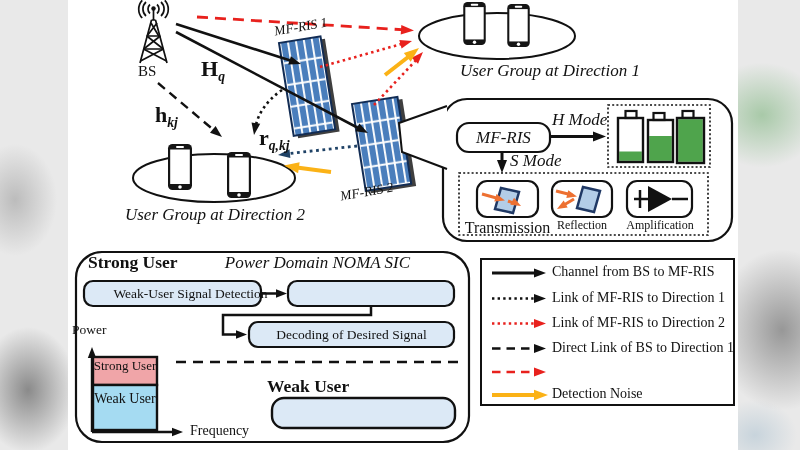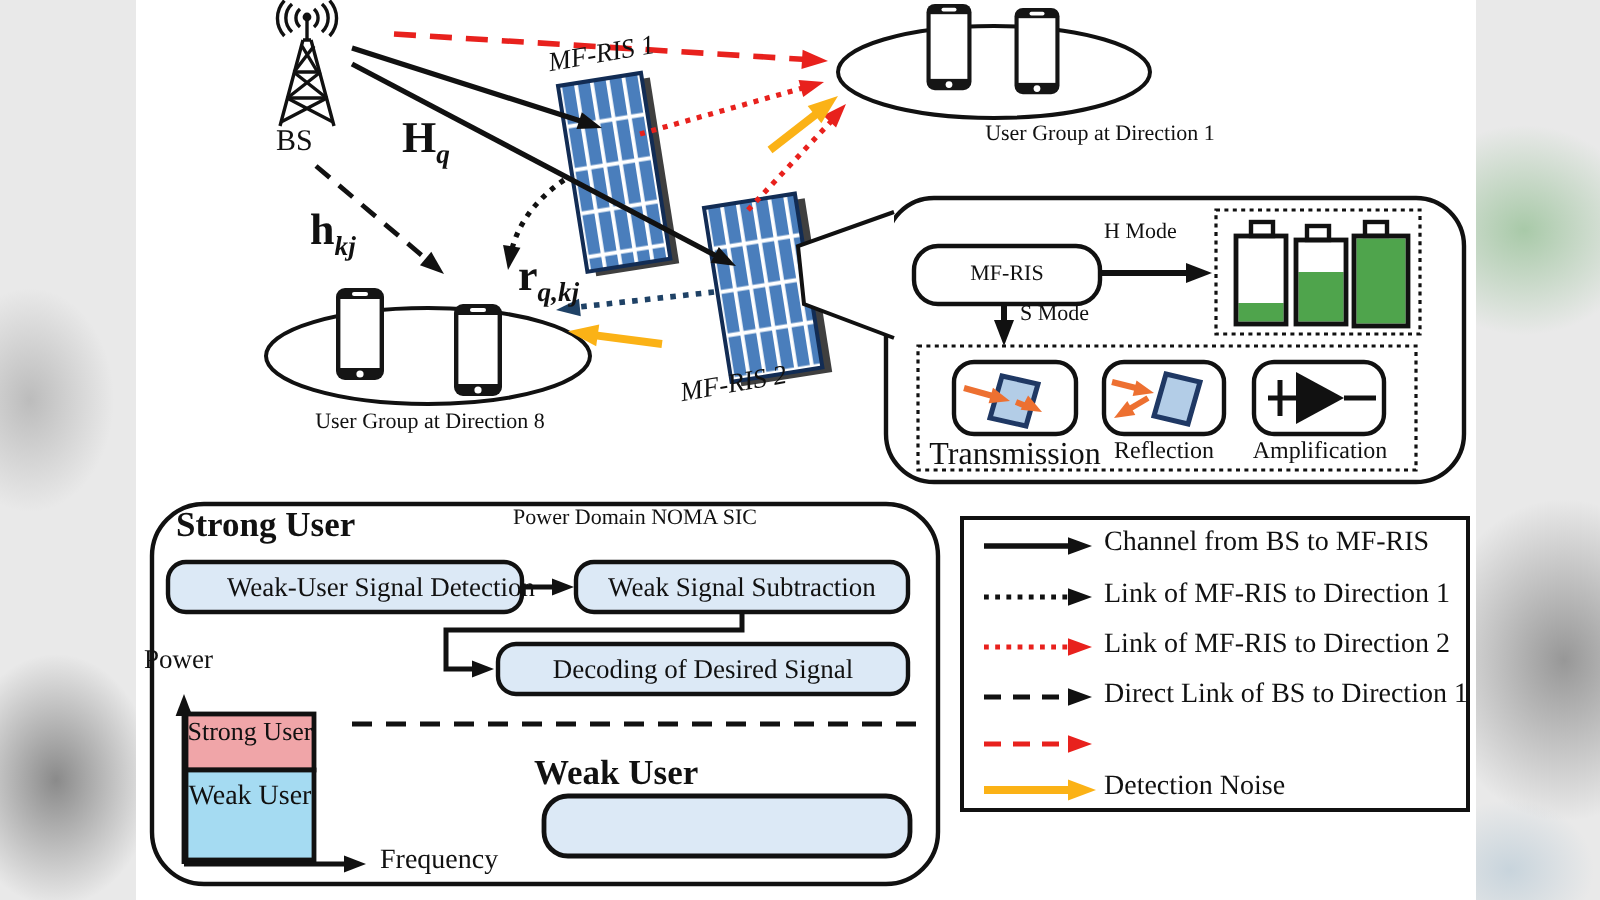--- a/index.html
+++ b/index.html
@@ -12,21 +12,21 @@
       radial-gradient(95px 115px at 782px 330px, rgba(70,70,70,.5), rgba(70,70,70,0) 70%),
       radial-gradient(60px 50px at 755px 435px, rgba(150,180,200,.4), rgba(150,180,200,0) 70%),
       #e9e9e9;}
   #stage{position:absolute;left:68px;top:0;width:670px;height:450px;background:#fff;}
   svg.layer{position:absolute;left:0;top:0;}
   .lbl{position:absolute;line-height:1.08;white-space:nowrap;}
   .ctr{text-align:center;white-space:normal;}
   .mth{font-weight:bold;font-size:22px;}
   .mth sub{font-style:italic;font-size:0.62em;}
   .ris-name{font-style:italic;font-size:13.5px;transform:rotate(-10deg);}
-  .big{font-size:11px;}
+  .big{font-size:17px;font-style:italic;}
   .bold{font-weight:bold;font-size:17.5px;}
   .boxtxt{font-size:13.5px;text-align:center;}
   .lg-label{position:absolute;left:552px;font-size:14px;white-space:nowrap;}
 </style>
 </head>
 <body>
 
 <div id="app">
   <div id="stage"></div>
 
@@ -234,33 +234,32 @@
     </g>
   </svg>
 
   <div class="lbl" style="left:138px;top:63px;font-size:15px;">BS</div>
   <div class="lbl mth" style="left:201px;top:57px;"><b>H</b><sub>q</sub></div>
   <div class="lbl mth" style="left:155px;top:103px;"><b>h</b><sub>kj</sub></div>
   <div class="lbl mth" style="left:259px;top:126px;"><b>r</b><sub>q,kj</sub></div>
   <div class="lbl ris-name" style="left:274px;top:20px;">MF-RIS 1</div>
   <div class="lbl ris-name" style="left:340px;top:185px;">MF-RIS 2</div>
   <div class="lbl ctr big" style="left:440px;top:62px;width:220px;">User Group at Direction 1</div>
-  <div class="lbl ctr big" style="left:115px;top:206px;width:200px;">User Group at Direction 8</div>
+  <div class="lbl ctr big" style="left:115px;top:206px;width:200px;">User Group at Direction 2</div>
 
   <div class="lbl ctr big" style="left:457px;top:123px;width:93px;line-height:29px;">MF-RIS</div>
   <div class="lbl big" style="left:552px;top:111px;">H Mode</div>
   <div class="lbl big" style="left:510px;top:152px;">S Mode</div>
   <div class="lbl ctr" style="left:460px;top:219px;width:95px;font-size:16px;">Transmission</div>
   <div class="lbl ctr" style="left:552px;top:219px;width:60px;font-size:12px;">Reflection</div>
   <div class="lbl ctr" style="left:622px;top:219px;width:76px;font-size:12px;">Amplification</div>
 
   <div class="lbl bold" style="left:88px;top:253px;">Strong User</div>
   <div class="lbl ctr big" style="left:210px;top:254px;width:215px;">Power Domain NOMA SIC</div>
   <div class="lbl ctr boxtxt" style="left:84px;top:281px;width:213px;line-height:25px;">Weak-User Signal Detection</div>
-  <div class="lbl ctr boxtxt" style="left:288px;top:281px;width:166px;line-height:25px;">Weak Signal Subtraction</div>
   <div class="lbl ctr boxtxt" style="left:249px;top:322px;width:205px;line-height:25px;">Decoding of Desired Signal</div>
   <div class="lbl" style="left:72px;top:323px;font-size:13.5px;">Power</div>
   <div class="lbl" style="left:190px;top:423px;font-size:14px;">Frequency</div>
   <div class="lbl ctr" style="left:93px;top:359px;width:64px;font-size:13px;">Strong User</div>
   <div class="lbl ctr" style="left:93px;top:391px;width:64px;font-size:14px;">Weak User</div>
   <div class="lbl bold" style="left:267px;top:377px;">Weak User</div>
 
   <div class="lg-label" style="top:264px;">Channel from BS to MF-RIS</div>
   <div class="lg-label" style="top:289.5px;">Link of MF-RIS to Direction 1</div>
   <div class="lg-label" style="top:314.5px;">Link of MF-RIS to Direction 2</div>

